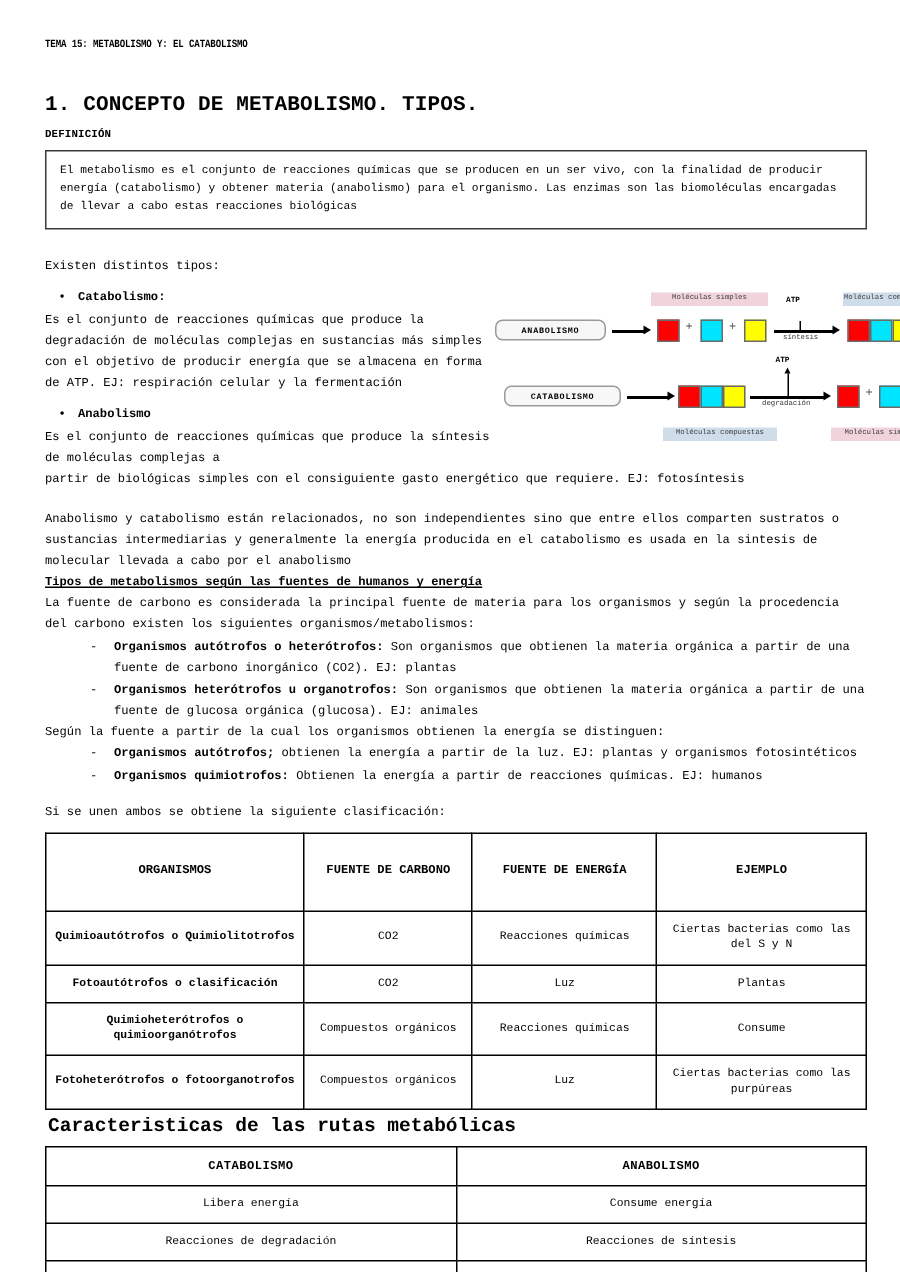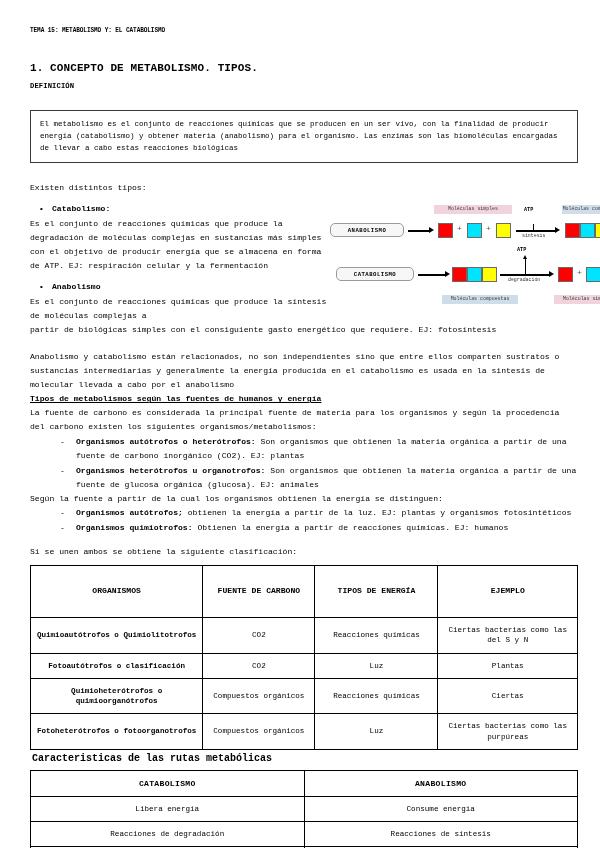--- a/index.html
+++ b/index.html
@@ -16,31 +16,31 @@
 
   .doc-title {
     font-size: 7.4px;
     font-weight: bold;
     letter-spacing: -0.1px;
     transform: scaleX(0.82);
     transform-origin: left center;
     margin-bottom: 9px;
   }
   .section-title {
-    font-size: 11px;
+    font-size: 14px;
     font-weight: bold;
     letter-spacing: 0.1px;
     margin-bottom: 8px;
     margin-top: 28px;
   }
   .subhead {
     font-size: 7.2px;
     font-weight: bold;
     letter-spacing: 0.1px;
-    margin-bottom: 20px;
+    margin-bottom: 6px;
   }
 
   .definition-box {
     border: 1px solid #3a3a3a;
     padding: 7px 9px 8px 9px;
     font-size: 7.5px;
     line-height: 1.62;
     margin-bottom: 18px;
   }
 
@@ -168,21 +168,21 @@
     line-height: 1.35;
   }
   .tbl1 th { font-weight: bold; font-size: 8.1px; padding: 20px 4px; }
   .tbl1 td.org { font-weight: bold; }
   .w1 { width: 31.5%; }
   .w2 { width: 20.5%; }
   .w3 { width: 22.5%; }
   .w4 { width: 25.5%; }
 
   .caption-row {
-    font-size: 10px;
+    font-size: 13px;
     font-weight: bold;
     padding: 3px 2px 4px 2px;
   }
 
   .tbl2 { margin-top: 2px; }
   .tbl2 th, .tbl2 td {
     border: 1px solid #000;
     text-align: center;
     vertical-align: middle;
     padding: 8px 4px;
@@ -313,42 +313,42 @@
   </div>
 
   <div class="spacer-10"></div>
   <div class="body-text">Si se unen ambos se obtiene la siguiente clasificación:</div>
 
   <table class="tbl1">
     <thead>
       <tr>
         <th class="w1">ORGANISMOS</th>
         <th class="w2">FUENTE DE CARBONO</th>
-        <th class="w3">TIPOS DE ENERGÍA</th>
+        <th class="w3">FUENTE DE ENERGÍA</th>
         <th class="w4">EJEMPLO</th>
       </tr>
     </thead>
     <tbody>
       <tr>
         <td class="org">Quimioautótrofos o Quimiolitotrofos</td>
         <td>CO2</td>
         <td>Reacciones químicas</td>
         <td>Ciertas bacterias como las del S y N</td>
       </tr>
       <tr>
         <td class="org">Fotoautótrofos o clasificación</td>
         <td>CO2</td>
         <td>Luz</td>
         <td>Plantas</td>
       </tr>
       <tr>
         <td class="org">Quimioheterótrofos o quimioorganótrofos</td>
         <td>Compuestos orgánicos</td>
         <td>Reacciones químicas</td>
-        <td>Ciertas</td>
+        <td>Consume</td>
       </tr>
       <tr>
         <td class="org">Fotoheterótrofos o fotoorganotrofos</td>
         <td>Compuestos orgánicos</td>
         <td>Luz</td>
         <td>Ciertas bacterias como las purpúreas</td>
       </tr>
     </tbody>
   </table>
 

